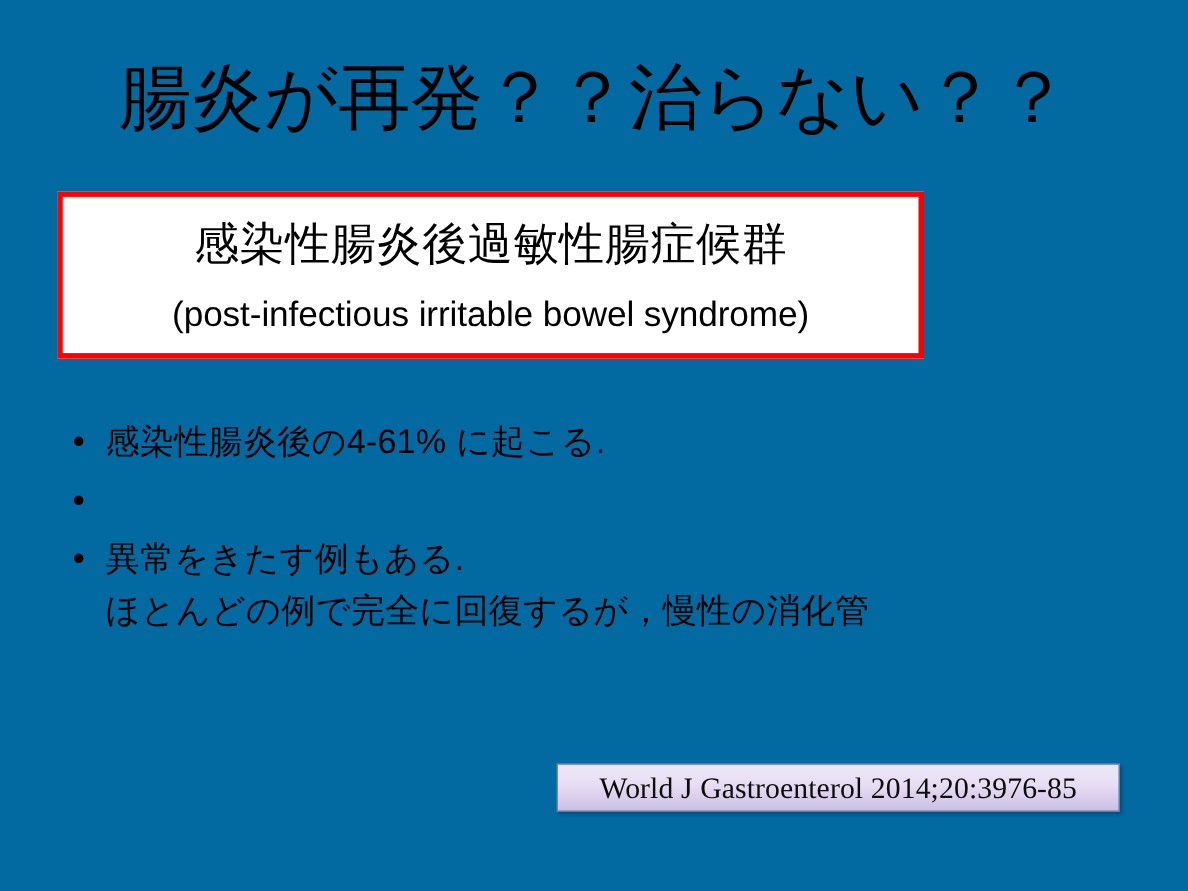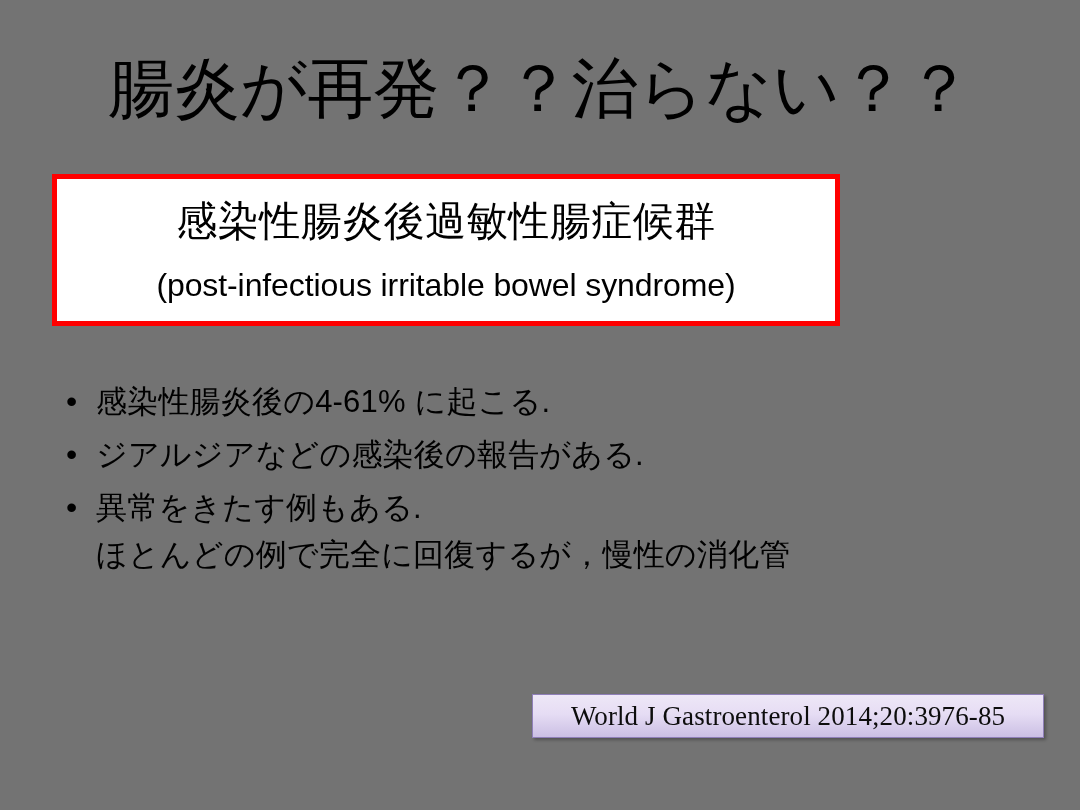--- a/index.html
+++ b/index.html
@@ -14,21 +14,21 @@
     position: relative;
     overflow: hidden;
     font-family: "Liberation Sans", "DejaVu Sans", sans-serif;
     color: #000000;
     -webkit-font-smoothing: antialiased;
   }
 
   .slide {
     position: absolute;
     inset: 0;
-    background: #737373;
+    background: #0369a1;
   }
 
   
   .slide-title {
     position: absolute;
     left: 60px;
     top: 38px;
     width: 960px;
     height: 100px;
     display: flex;
@@ -100,21 +100,21 @@
     letter-spacing: 0.2px;
   }
   .bullet-text .line {
     display: block;
     white-space: nowrap;
   }
 
   
   .citation-box {
     position: absolute;
-    left: 532px;
+    left: 506px;
     top: 694px;
     width: 512px;
     height: 44px;
     box-sizing: border-box;
     border: 1px solid #8f7fb8;
     background: linear-gradient(to bottom, #eee7f7 0%, #e6ddf4 45%, #cbbfe4 100%);
     box-shadow: 2px 2px 3px rgba(0, 0, 0, 0.28);
     display: flex;
     align-items: center;
     justify-content: center;
@@ -145,21 +145,20 @@
     <div class="bullet-item">
       <span class="bullet-marker">•</span>
       <span class="bullet-text">
         <span class="line">感染性腸炎後の4-61% に起こる.</span>
       </span>
     </div>
 
     <div class="bullet-item">
       <span class="bullet-marker">•</span>
       <span class="bullet-text">
-        <span class="line">ジアルジアなどの感染後の報告がある.</span>
       </span>
     </div>
 
     <div class="bullet-item">
       <span class="bullet-marker">•</span>
       <span class="bullet-text">
         <span class="line">異常をきたす例もある.</span>
         <span class="line">ほとんどの例で完全に回復するが，慢性の消化管</span>
       </span>
     </div>

